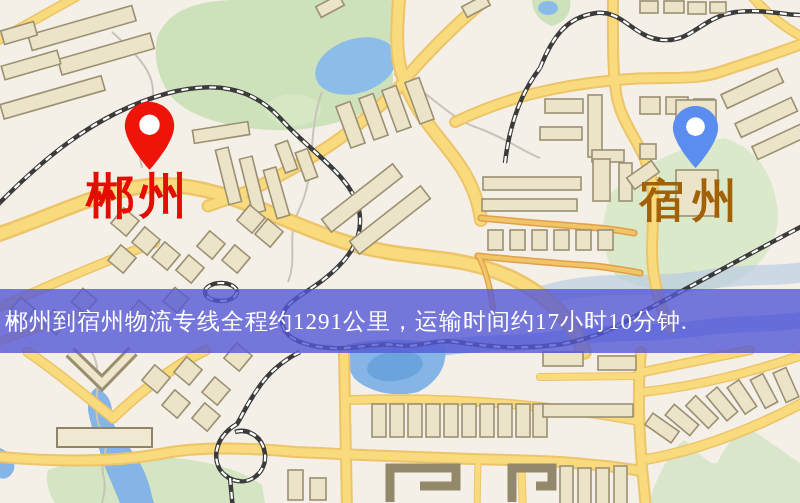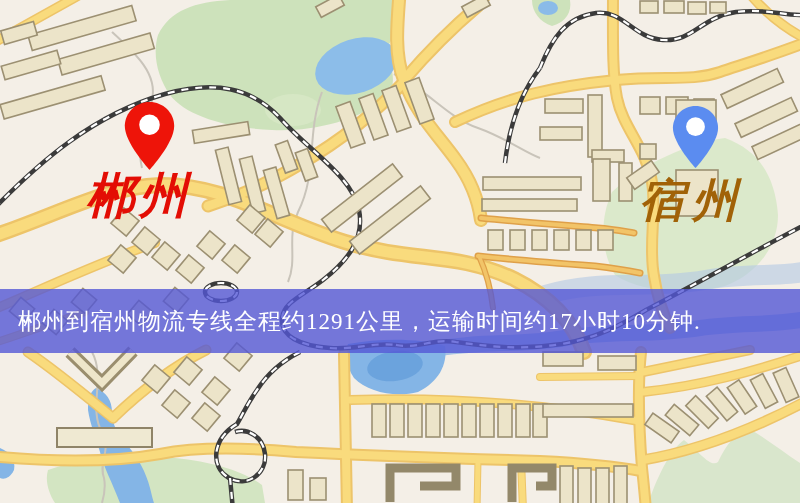--- a/index.html
+++ b/index.html
@@ -7,29 +7,29 @@
     position:relative;width:800px;height:503px;overflow:hidden;
     font-family:"Liberation Sans","DejaVu Sans",sans-serif;
     background:#f4efe7;
   }
   .stage svg.map{position:absolute;left:0;top:0;}
   .pin{position:absolute;}
   .pin svg{display:block;}
   .city-label{
     position:absolute;
     font-family:"Liberation Serif","DejaVu Serif",serif;
-    font-weight:700;line-height:1;white-space:nowrap;font-style:italic;
+    font-weight:700;line-height:1;white-space:nowrap;
   }
   .city-label.origin{left:86px;top:172px;font-size:48px;color:#e30d04;letter-spacing:5px;}
   .city-label.dest{left:639px;top:179px;font-size:45px;color:#a16207;letter-spacing:8px;}
   .banner{
     position:absolute;left:0;top:289px;width:800px;height:64px;
     background:rgba(84,87,214,0.80);
     display:flex;align-items:center;
-    box-sizing:border-box;padding-left:18px;
+    box-sizing:border-box;padding-left:5px;
   }
   .banner span{
     color:#ffffff;font-size:23px;
     font-family:"Liberation Serif","DejaVu Serif",serif;
     white-space:nowrap;letter-spacing:1px;
   }
 </style>
 </head>
 <body>
 

